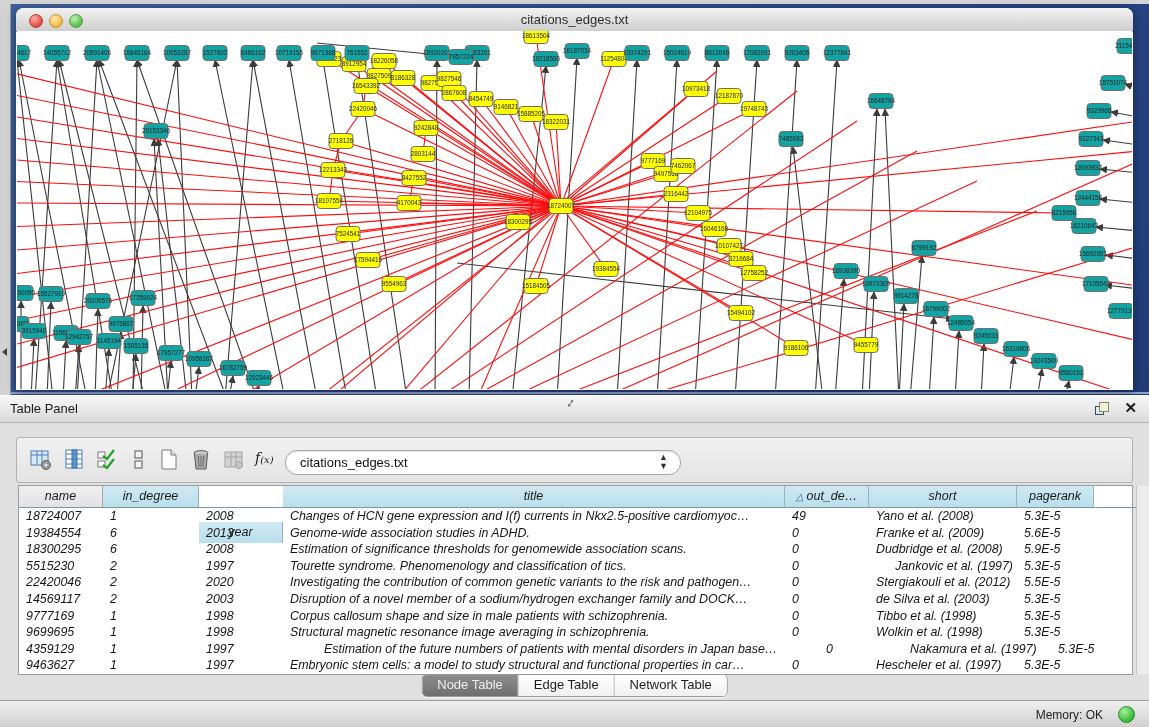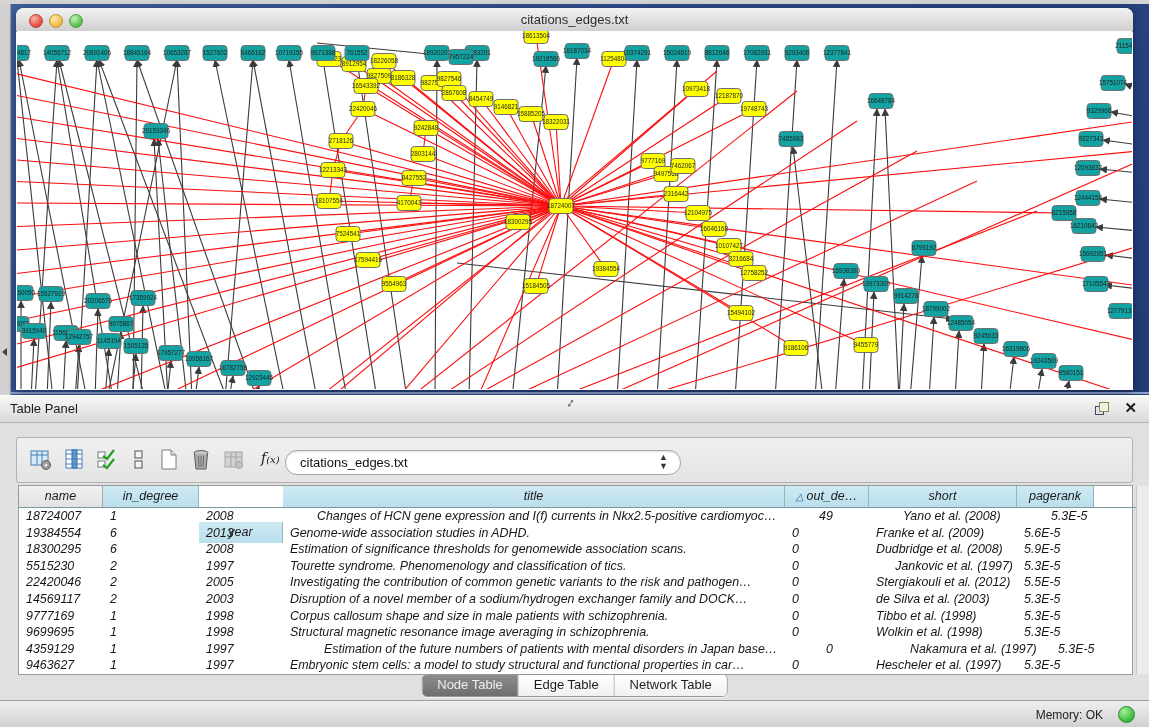--- a/index.html
+++ b/index.html
@@ -759,21 +759,21 @@
       </div>
       <div class="tb-icon" style="left:205px">
         <svg width="24" height="24">
             <rect x="3" y="4" width="17" height="15" fill="#d3d3d3" stroke="#a5a5a5"></rect>
             <line x1="3" y1="9" x2="20" y2="9" stroke="#a5a5a5"></line>
             <line x1="9" y1="4" x2="9" y2="19" stroke="#a5a5a5"></line>
             <line x1="14" y1="4" x2="14" y2="19" stroke="#a5a5a5"></line>
             <circle cx="17" cy="17" r="3.5" fill="#c3c3c3" stroke="#a5a5a5"></circle>
           </svg>
       </div>
-      <div class="tb-icon" style="left:244px;top:12px;font-family:'DejaVu Serif',serif;font-style:italic;font-size:14px;color:#1a1a1a;">f<span style="font-size:10px">(x)</span></div>
+      <div class="tb-icon" style="left:238px;top:12px;font-family:'DejaVu Serif',serif;font-style:italic;font-size:14px;color:#1a1a1a;">f<span style="font-size:10px">(x)</span></div>
       <div class="combo">
         <div class="combo-text">citations_edges.txt</div>
         <div class="combo-arrows">▲<br>▼</div>
       </div>
     </div>
 
     <div class="tp-table">
       <div class="tbl-main">
         <div class="hdr-row" id="hdr-row">
             <div class="hdr-cell gray" style="width: 84px;">name</div>
@@ -782,21 +782,21 @@
             <div class="hdr-cell" style="width: 502px;">title</div>
             <div class="hdr-cell" style="width: 84px;"><span class="sort-glyph">△</span>out_de…</div>
             <div class="hdr-cell" style="width: 148px;">short</div>
             <div class="hdr-cell" style="width: 77px;">pagerank</div>
           </div>
         <div class="data-rows" id="data-rows">
             <div class="data-row">
               <div class="cell" style="width: 84px;">18724007</div>
               <div class="cell" style="width: 96px;">1</div>
               <div class="cell" style="width: 84px;">2008</div>
-              <div class="cell" style="width: 502px; margin-left: 27px;">Changes of HCN gene expression and I(f) currents in Nkx2.5-positive cardiomyoc…</div>
+              <div class="cell" style="width: 502px;">Changes of HCN gene expression and I(f) currents in Nkx2.5-positive cardiomyoc…</div>
               <div class="cell" style="width: 84px;">49</div>
               <div class="cell" style="width: 148px;">Yano et al. (2008)</div>
               <div class="cell" style="width: 77px;">5.3E-5</div>
             </div>
             <div class="data-row">
               <div class="cell" style="width: 84px;">19384554</div>
               <div class="cell" style="width: 96px;">6</div>
               <div class="cell" style="width: 84px;">2013</div>
               <div class="cell" style="width: 502px;">Genome-wide association studies in ADHD.</div>
               <div class="cell" style="width: 84px;">0</div>
@@ -817,21 +817,21 @@
               <div class="cell" style="width: 96px;">2</div>
               <div class="cell" style="width: 84px;">1997</div>
               <div class="cell" style="width: 502px;">Tourette syndrome. Phenomenology and classification of tics.</div>
               <div class="cell" style="width: 84px;">0</div>
               <div class="cell" style="width: 148px; text-align: right;">Jankovic et al. (1997)</div>
               <div class="cell" style="width: 77px;">5.3E-5</div>
             </div>
             <div class="data-row">
               <div class="cell" style="width: 84px;">22420046</div>
               <div class="cell" style="width: 96px;">2</div>
-              <div class="cell" style="width: 84px;">2005</div>
+              <div class="cell" style="width: 84px;">2020</div>
               <div class="cell" style="width: 502px;">Investigating the contribution of common genetic variants to the risk and pathogen…</div>
               <div class="cell" style="width: 84px;">0</div>
               <div class="cell" style="width: 148px;">Stergiakouli et al. (2012)</div>
               <div class="cell" style="width: 77px;">5.5E-5</div>
             </div>
             <div class="data-row">
               <div class="cell" style="width: 84px;">14569117</div>
               <div class="cell" style="width: 96px;">2</div>
               <div class="cell" style="width: 84px;">2003</div>
               <div class="cell" style="width: 502px;">Disruption of a novel member of a sodium/hydrogen exchanger family and DOCK…</div>

